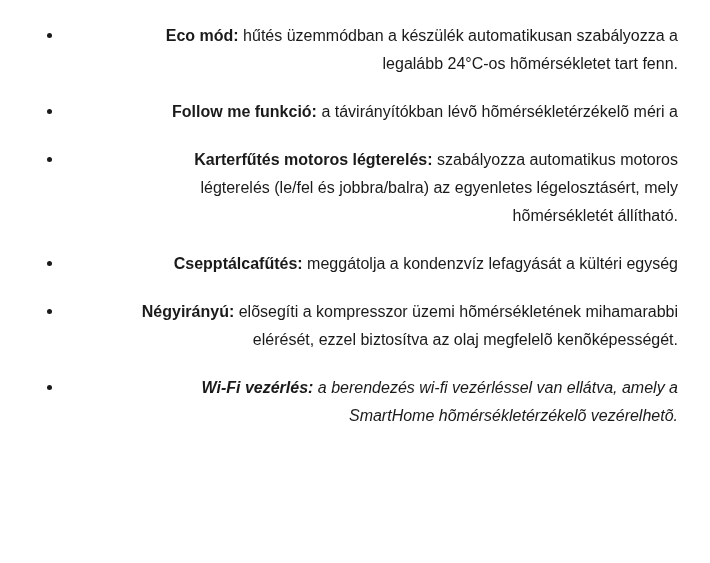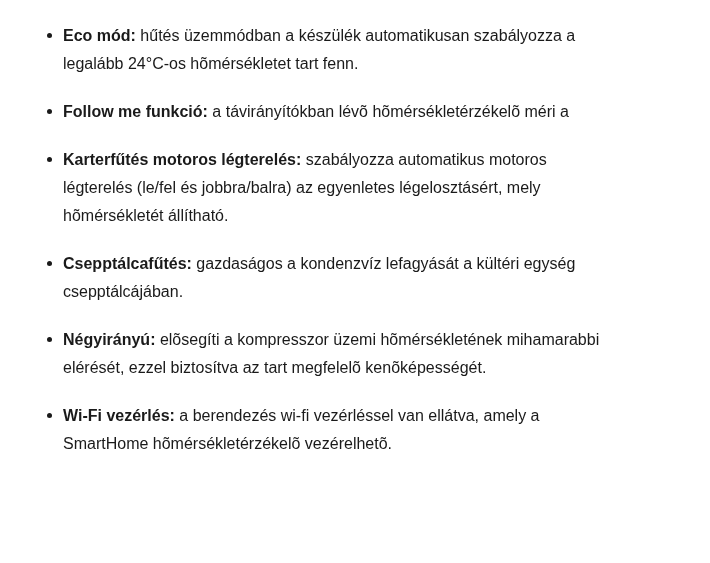--- a/index.html
+++ b/index.html
@@ -17,28 +17,30 @@
     color: #1a1a1a;
   }
   .doc {
     padding: 22px 30px 0 46px;
   }
   ul.feature-list {
     list-style: none;
     margin: 0;
     padding: 0;
     width: 632px;
+    text-align: right;
   }
   ul.feature-list li {
     position: relative;
     padding-left: 17px;
     margin: 0 0 20px 0;
   }
   ul.feature-list li:last-child {
     margin-bottom: 0;
+    font-style: italic;
   }
   .bullet {
     position: absolute;
     left: 1px;
     top: 11px;
     width: 5px;
     height: 5px;
     border-radius: 50%;
     background: #1a1a1a;
   }
@@ -68,28 +70,27 @@
 
     <li>
       <span class="bullet"></span>
       <span class="lbl">Karterfűtés motoros légterelés:</span><span> szabályozza automatikus motoros</span>
       <span class="block">légterelés (le/fel és jobbra/balra) az egyenletes légelosztásért, mely</span>
       <span class="block">hõmérsékletét állítható.</span>
     </li>
 
     <li>
       <span class="bullet"></span>
-      <span class="lbl">Csepptálcafűtés:</span><span> gazdaságos a kondenzvíz lefagyását a kültéri egység</span>
-      <span class="block">csepptálcájában.</span>
+      <span class="lbl">Csepptálcafűtés:</span><span> meggátolja a kondenzvíz lefagyását a kültéri egység</span>
     </li>
 
     <li>
       <span class="bullet"></span>
       <span class="lbl">Négyirányú:</span><span> elõsegíti a kompresszor üzemi hõmérsékletének mihamarabbi</span>
-      <span class="block">elérését, ezzel biztosítva az tart megfelelõ kenõképességét.</span>
+      <span class="block">elérését, ezzel biztosítva az olaj megfelelõ kenõképességét.</span>
     </li>
 
     <li>
       <span class="bullet"></span>
       <span class="lbl">Wi-Fi vezérlés:</span><span> a berendezés wi-fi vezérléssel van ellátva, amely a</span>
       <span class="block">SmartHome hõmérsékletérzékelõ vezérelhetõ.</span>
     </li>
 
   </ul>
 </div>

